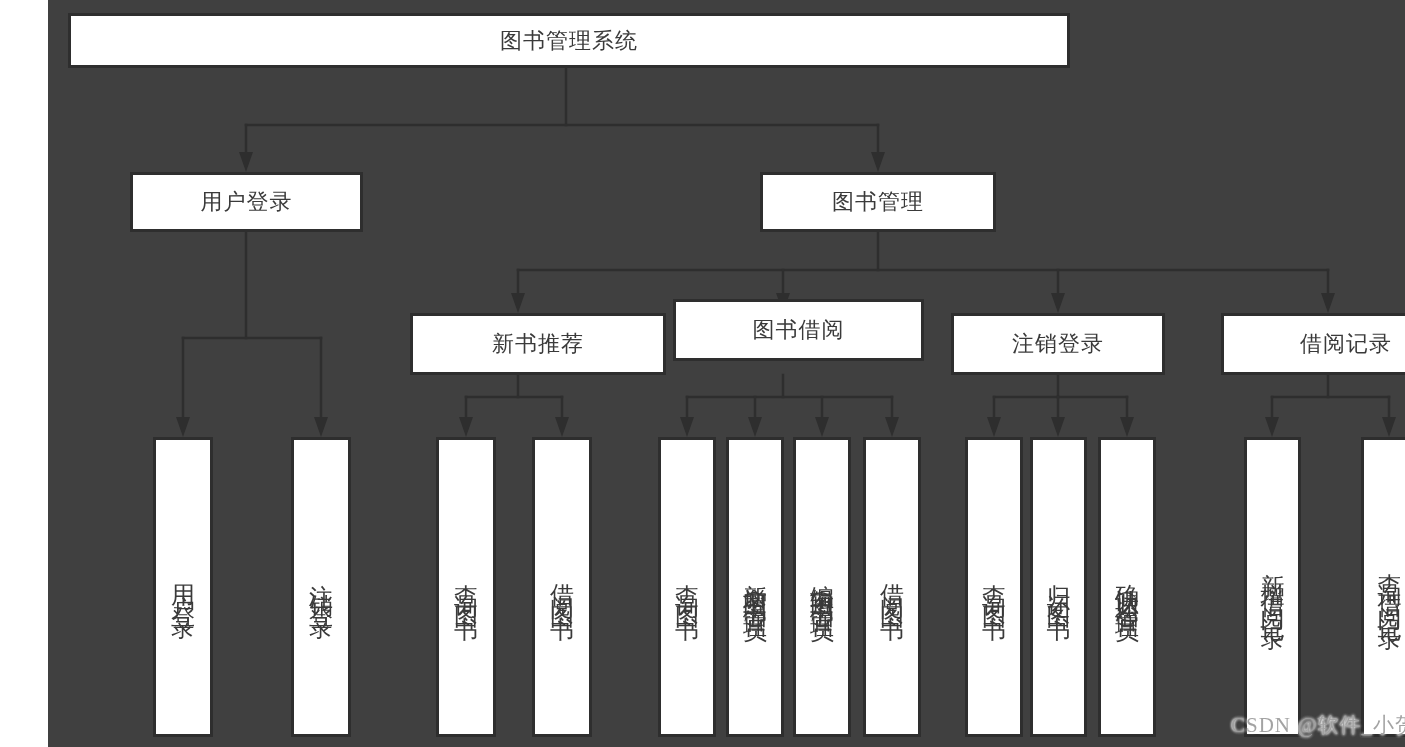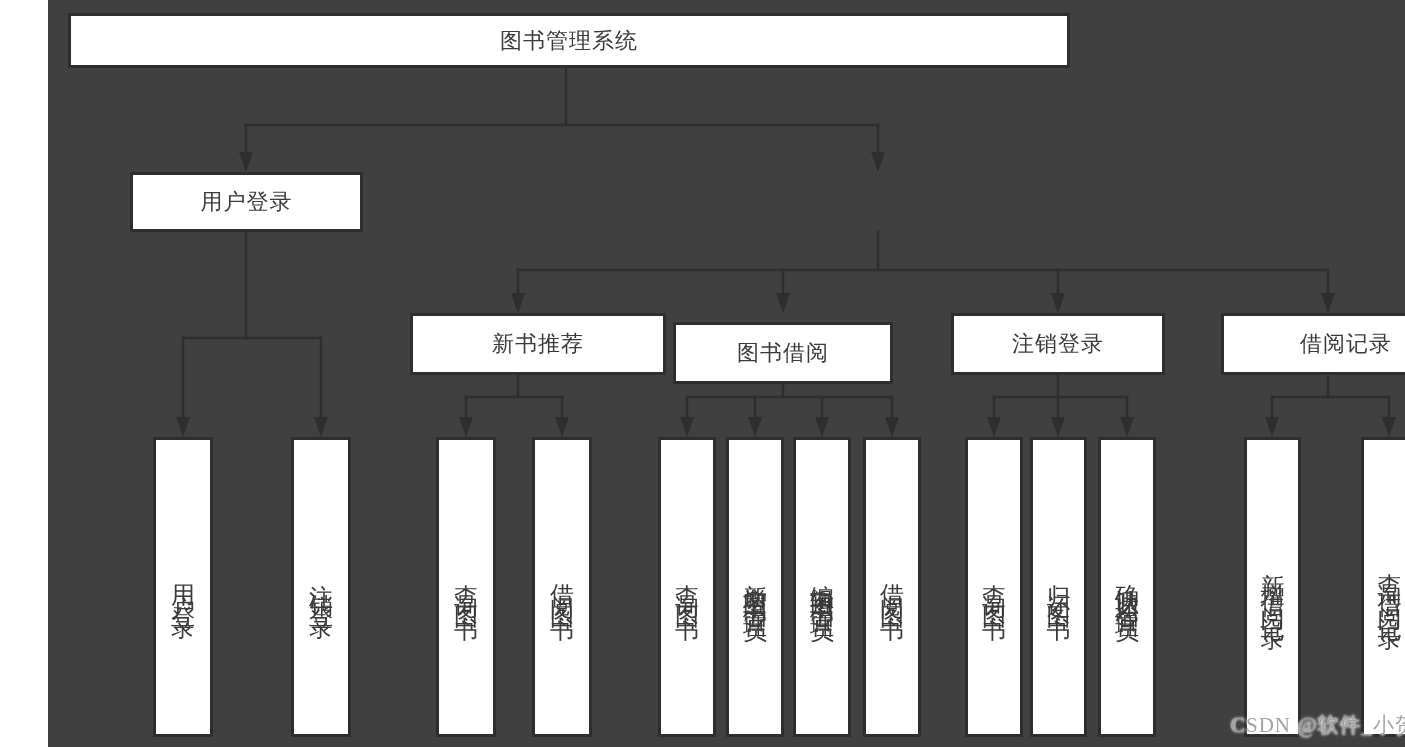--- a/index.html
+++ b/index.html
@@ -104,25 +104,28 @@
       </g>
     </svg>
 
   <div class="node node-h" style="left:20px;top:13px;width:1002px;height:55px">
     <span>图书管理系统</span>
   </div>
 
   <div class="node node-h" style="left:82px;top:172px;width:233px;height:60px">
     <span>用户登录</span>
   </div>
+  <div class="node node-h" style="left:712px;top:172px;width:236px;height:60px">
+    <span>图书管理</span>
+  </div>
 
   <div class="node node-h" style="left:362px;top:313px;width:256px;height:62px">
     <span>新书推荐</span>
   </div>
-  <div class="node node-h" style="left:625px;top:322px;width:220px;height:62px">
+  <div class="node node-h" style="left:625px;top:299px;width:251px;height:62px">
     <span>图书借阅</span>
   </div>
   <div class="node node-h" style="left:903px;top:313px;width:214px;height:62px">
     <span>注销登录</span>
   </div>
   <div class="node node-h" style="left:1173px;top:313px;width:250px;height:62px">
     <span>借阅记录</span>
   </div>
 
   <div class="node node-v" style="left:105px;top:437px;width:60px;height:300px">

